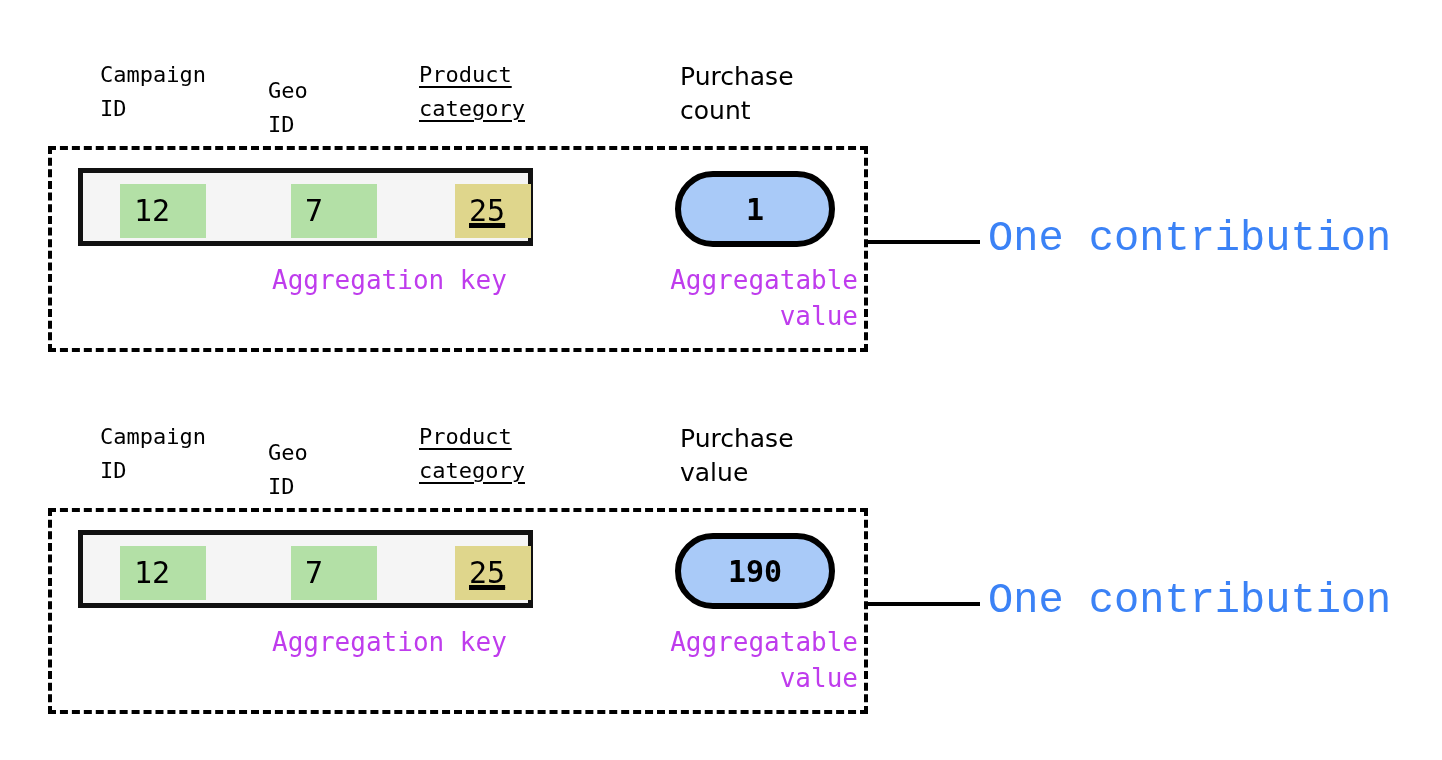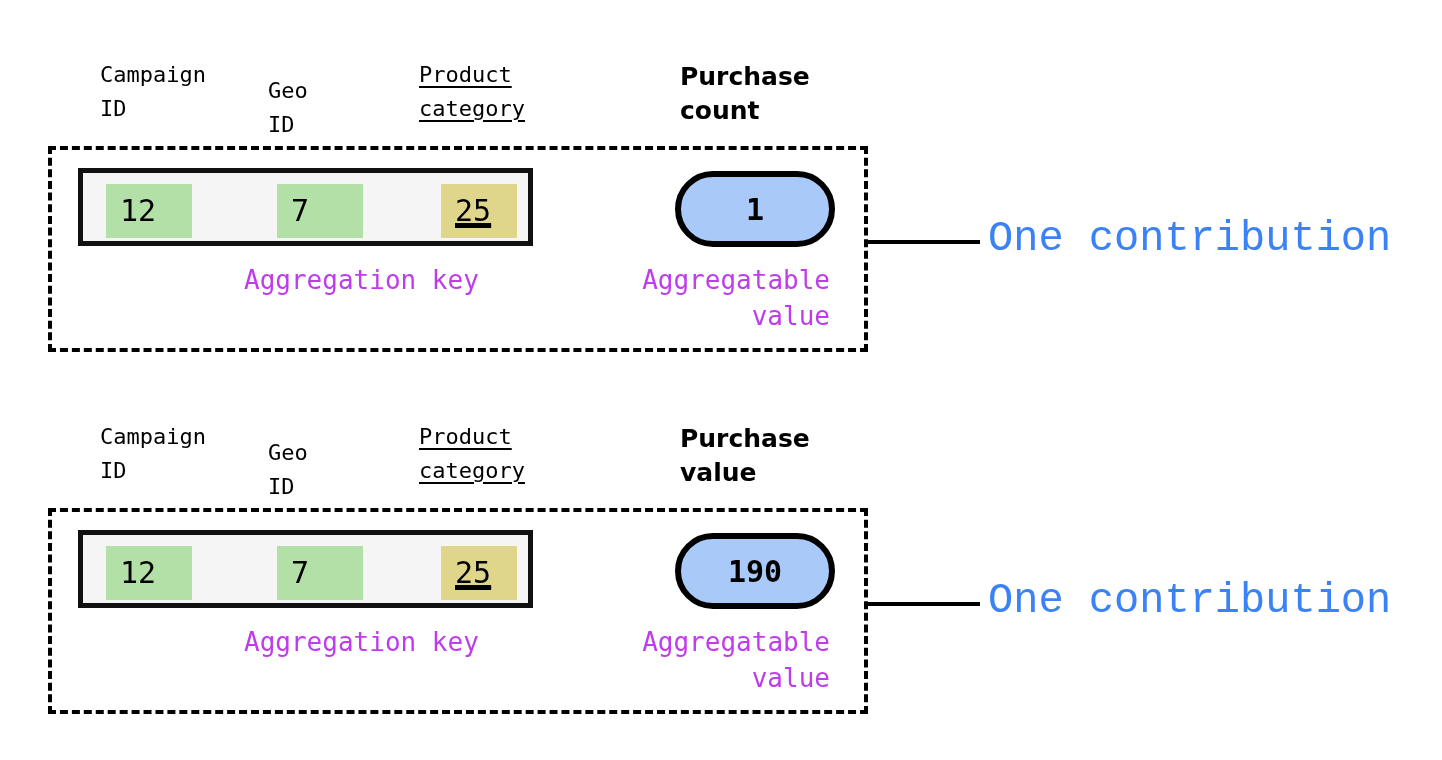--- a/index.html
+++ b/index.html
@@ -55,21 +55,21 @@
   .hdr-product .u {
     text-decoration: underline;
     text-decoration-thickness: 2px;
     text-underline-offset: 4px;
   }
   .hdr-metric {
     position: absolute;
     left: 680px;
     top: 2px;
     font-family: "DejaVu Sans", sans-serif;
-    font-weight: bold;
+    font-weight: normal;
     font-size: 25px;
     line-height: 34px;
     white-space: pre;
   }
 
   
   .dashed-box {
     position: absolute;
     left: 48px;
     top: 146px;
@@ -94,20 +94,21 @@
     position: absolute;
     top: 11px;
     height: 54px;
     line-height: 54px;
     font-family: "DejaVu Sans Mono", monospace;
     font-size: 30px;
     color: #000000;
     padding-left: 14px;
     box-sizing: border-box;
     white-space: pre;
+    margin-left: 14px;
   }
   .chip-campaign {
     left: 23px;
     width: 86px;
     background: #b3e0a6;
   }
   .chip-geo {
     left: 194px;
     width: 86px;
     background: #b3e0a6;
@@ -125,20 +126,21 @@
   }
 
   
   .plabel {
     position: absolute;
     font-family: "DejaVu Sans Mono", monospace;
     font-size: 26px;
     line-height: 36px;
     color: #bf3ced;
     white-space: pre;
+    margin-left: 28px;
   }
   .plabel-key {
     left: 244px;
     top: 262px;
   }
   .plabel-value {
     left: 594px;
     top: 262px;
     width: 236px;
     text-align: right;

